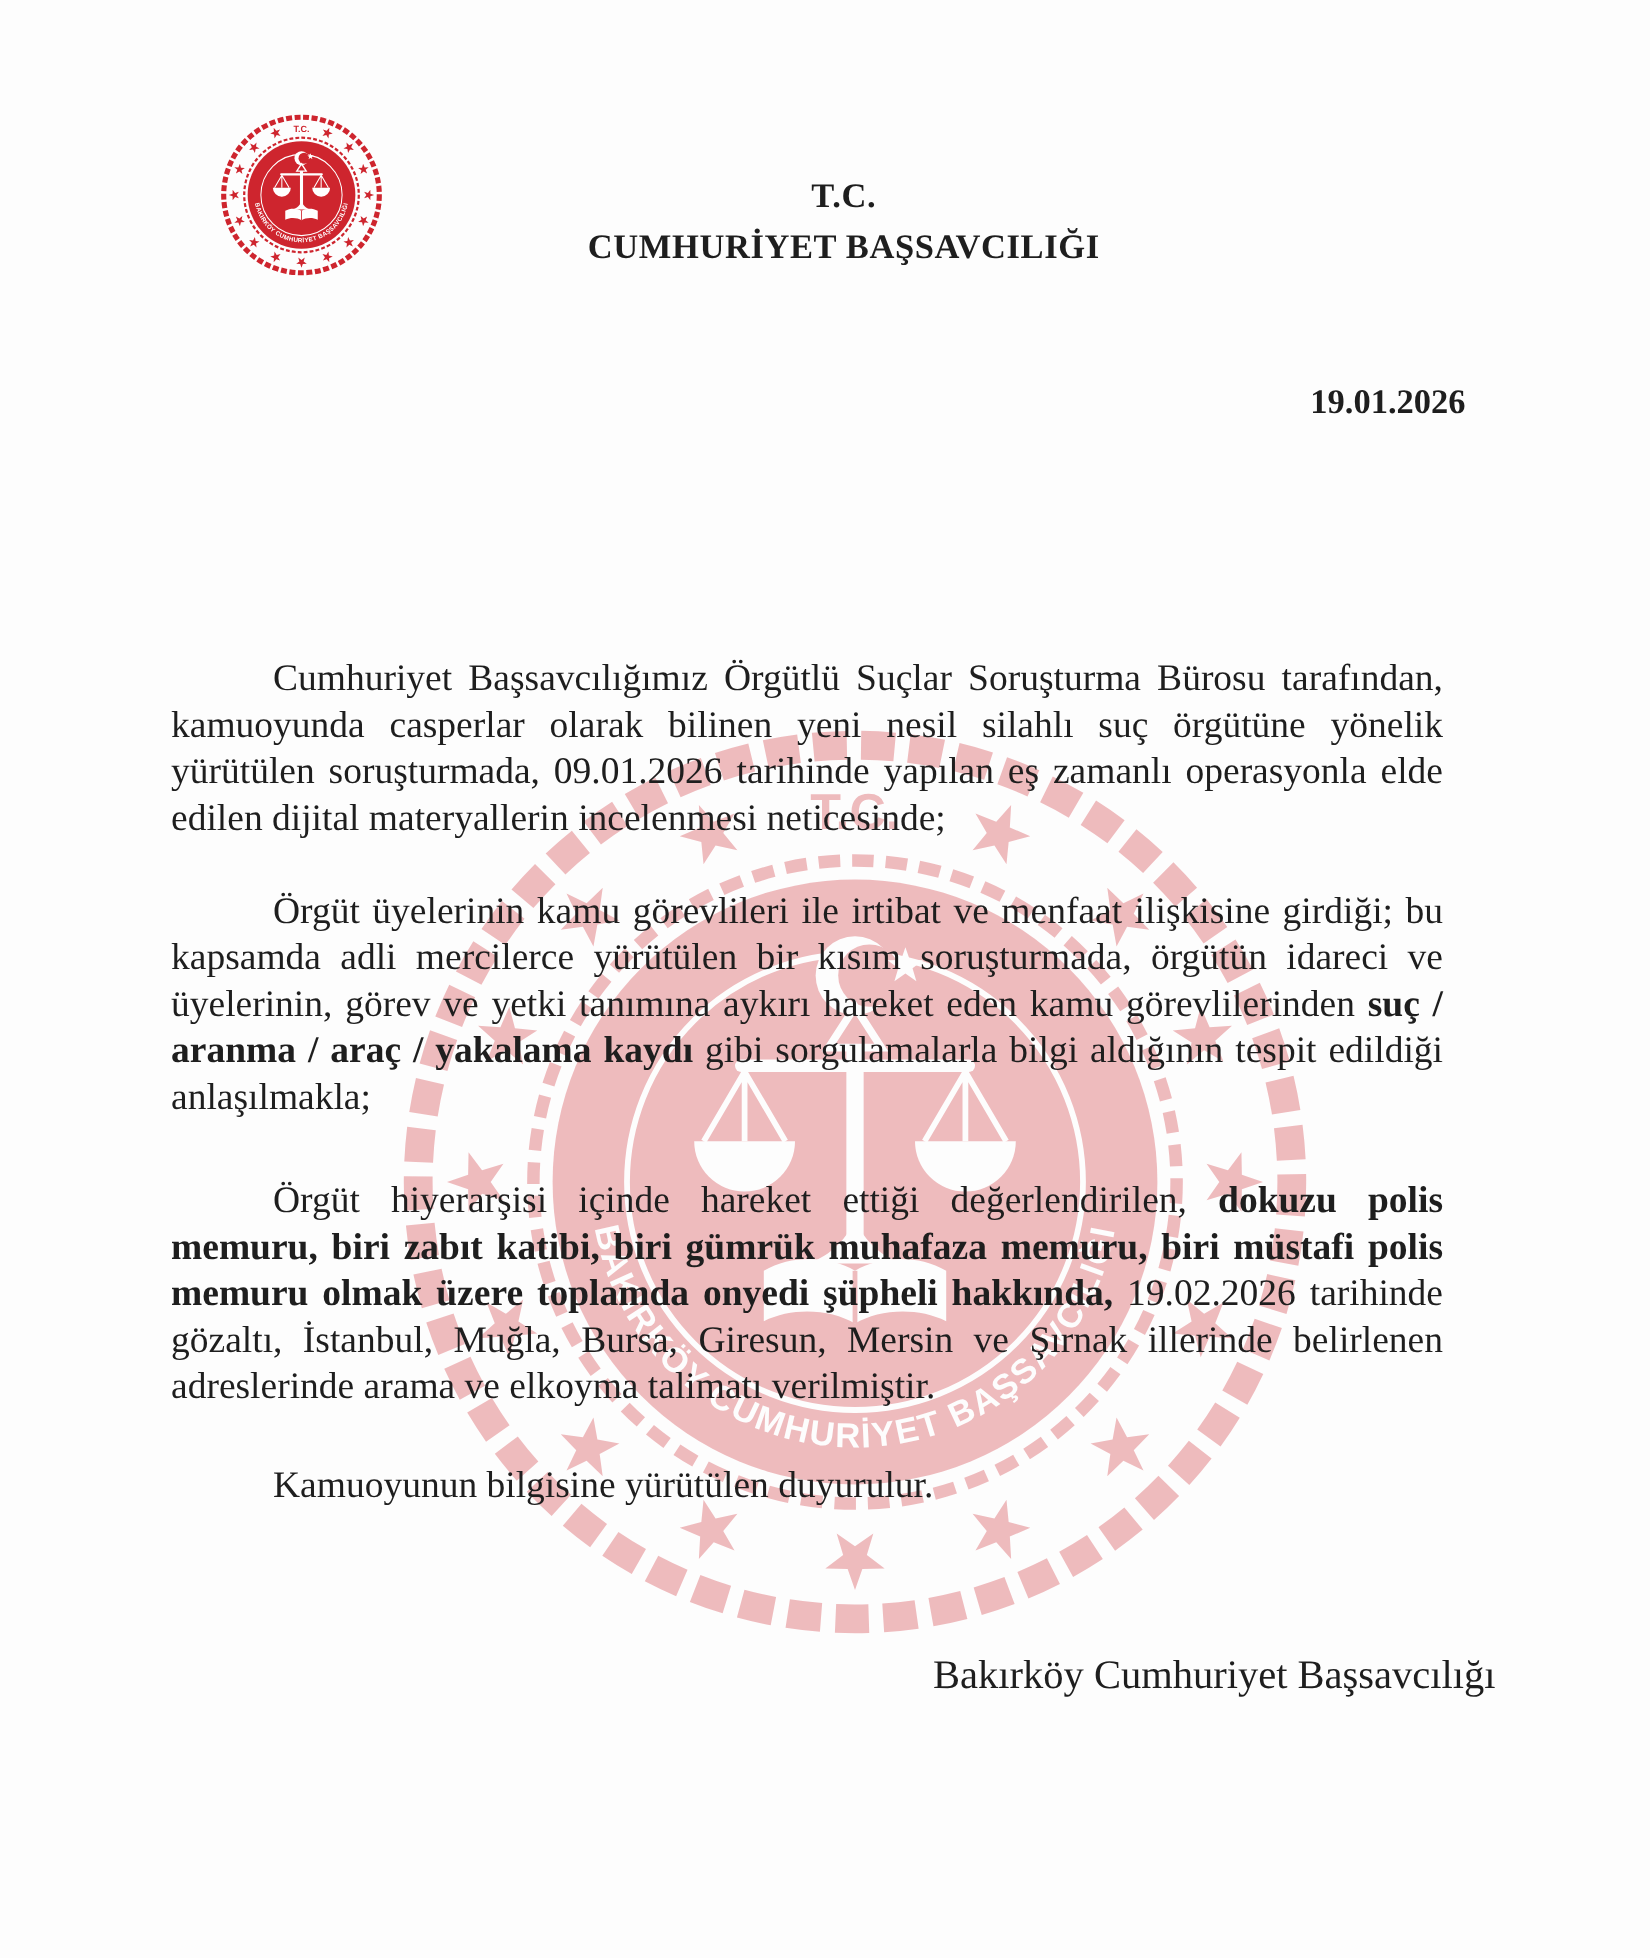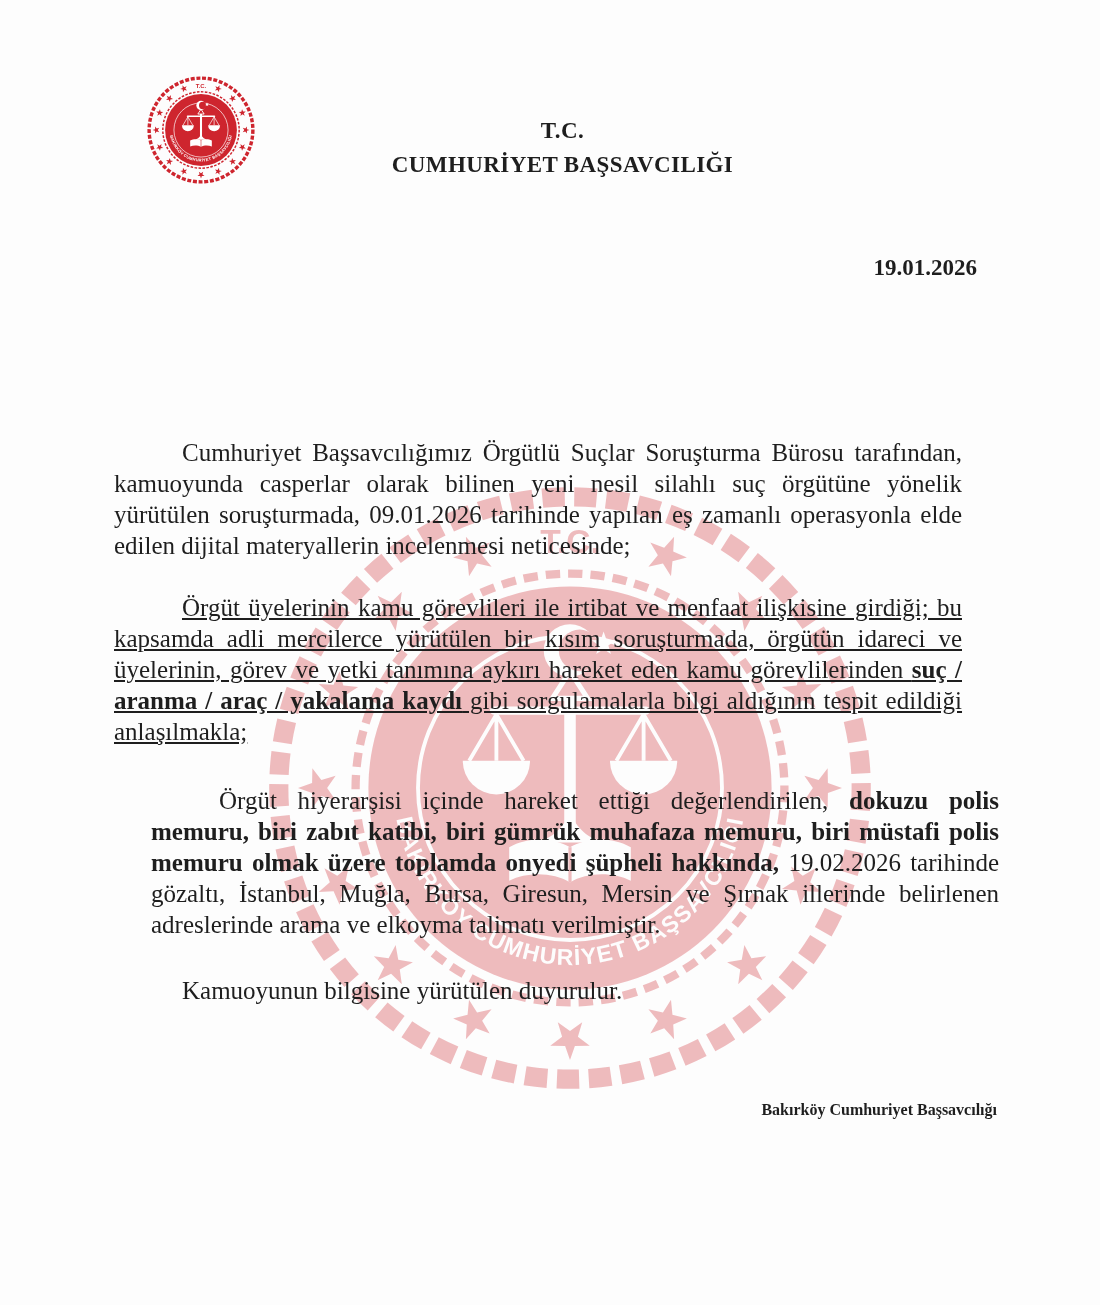--- a/index.html
+++ b/index.html
@@ -17,24 +17,24 @@
     position:absolute;top:114px;left:0;width:100%;text-align:center;
     font-weight:bold;font-size:23px;line-height:34px;letter-spacing:0.4px;
   }
   .date{position:absolute;top:255px;right:148px;font-weight:bold;font-size:23px;}
   .title{position:absolute;top:368px;left:0;width:100%;text-align:center;font-weight:bold;font-size:24px;letter-spacing:0.4px;}
   .para{
     position:absolute;left:114px;width:848px;
     text-align:justify;font-size:25px;line-height:31px;text-indent:68px;margin:0;
   }
   #p1{top:437px;}
-  #p2{top:592px;text-decoration:underline;}
-  #p3{top:785px;margin-left:37px;}
+  #p2{top:592px;}
+  #p3{top:785px;}
   #p4{top:975px;text-align:left;}
-  .signature{position:absolute;top:1101px;right:128px;font-weight:bold;font-size:16px;}
+  .signature{position:absolute;top:1101px;right:128px;font-weight:normal;font-size:27px;}
   .seal-text{font-family:"Liberation Sans","DejaVu Sans",sans-serif;font-weight:bold;}
 </style>
 </head>
 <body>
 
 <div class="page">
 
   <svg class="defs-holder" aria-hidden="true">
     <defs>
       <path id="st" d="M0,-6.5 L1.53,-2.1 L6.18,-2.01 L2.47,0.8 L3.82,5.26 L0,2.6 L-3.82,5.26 L-2.47,0.8 L-6.18,-2.01 L-1.53,-2.1 Z"></path>

